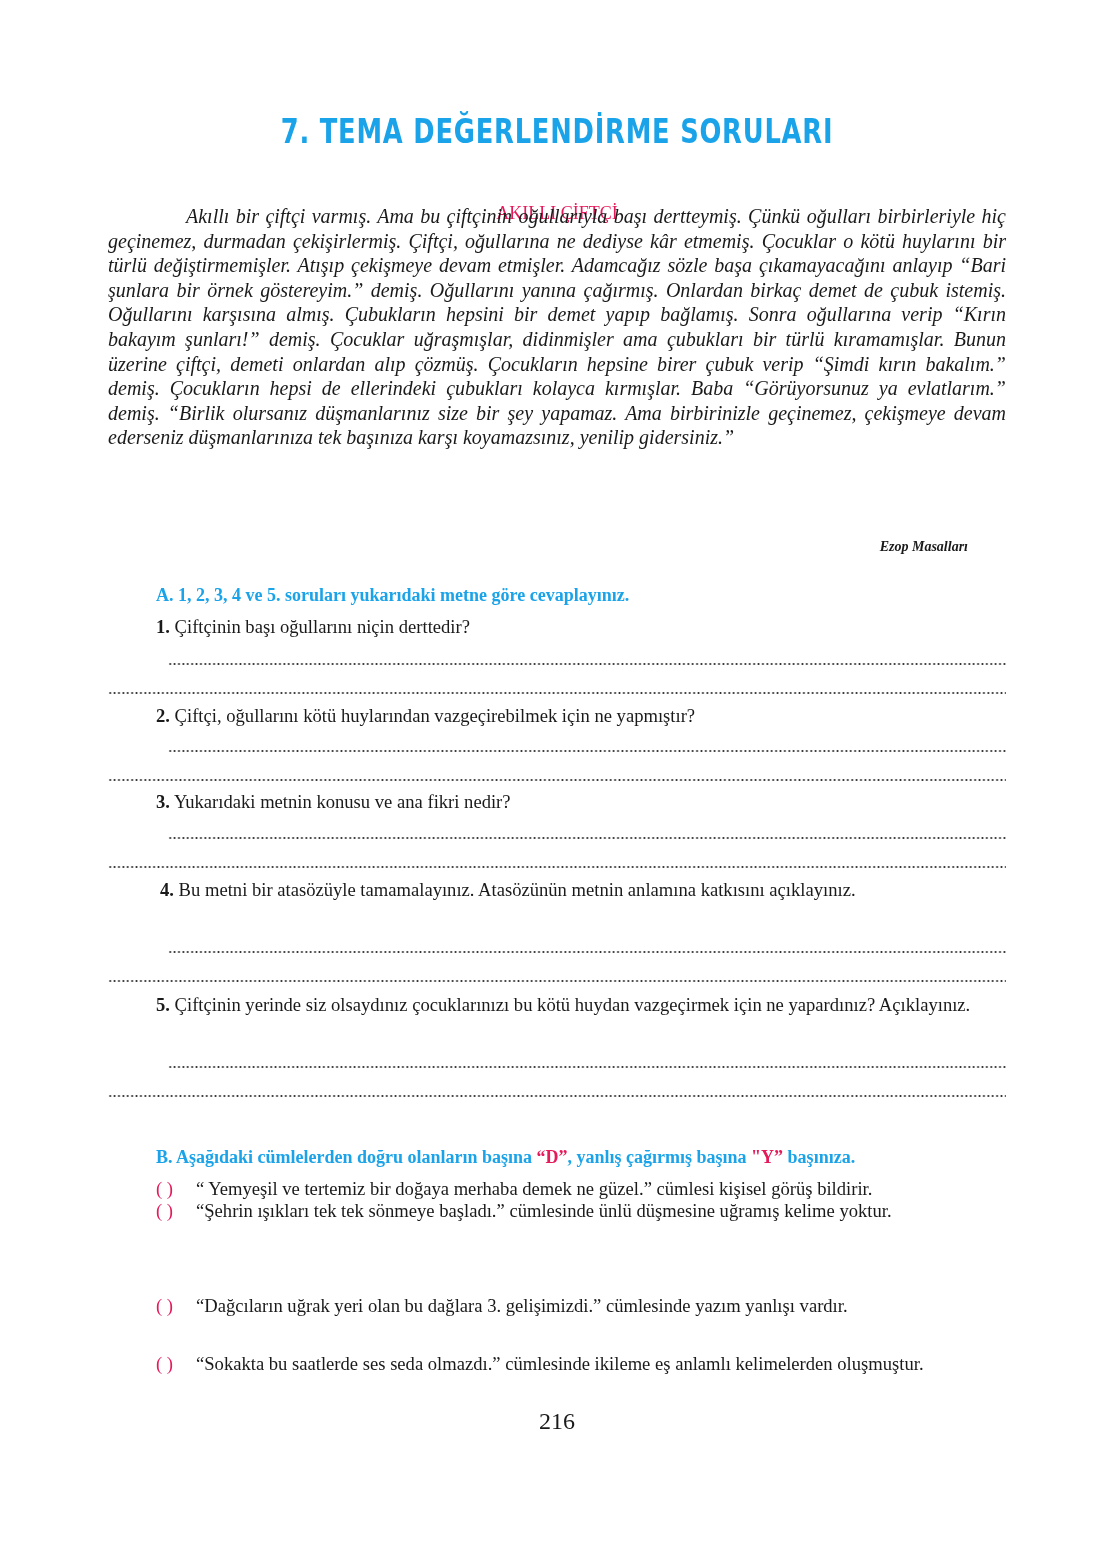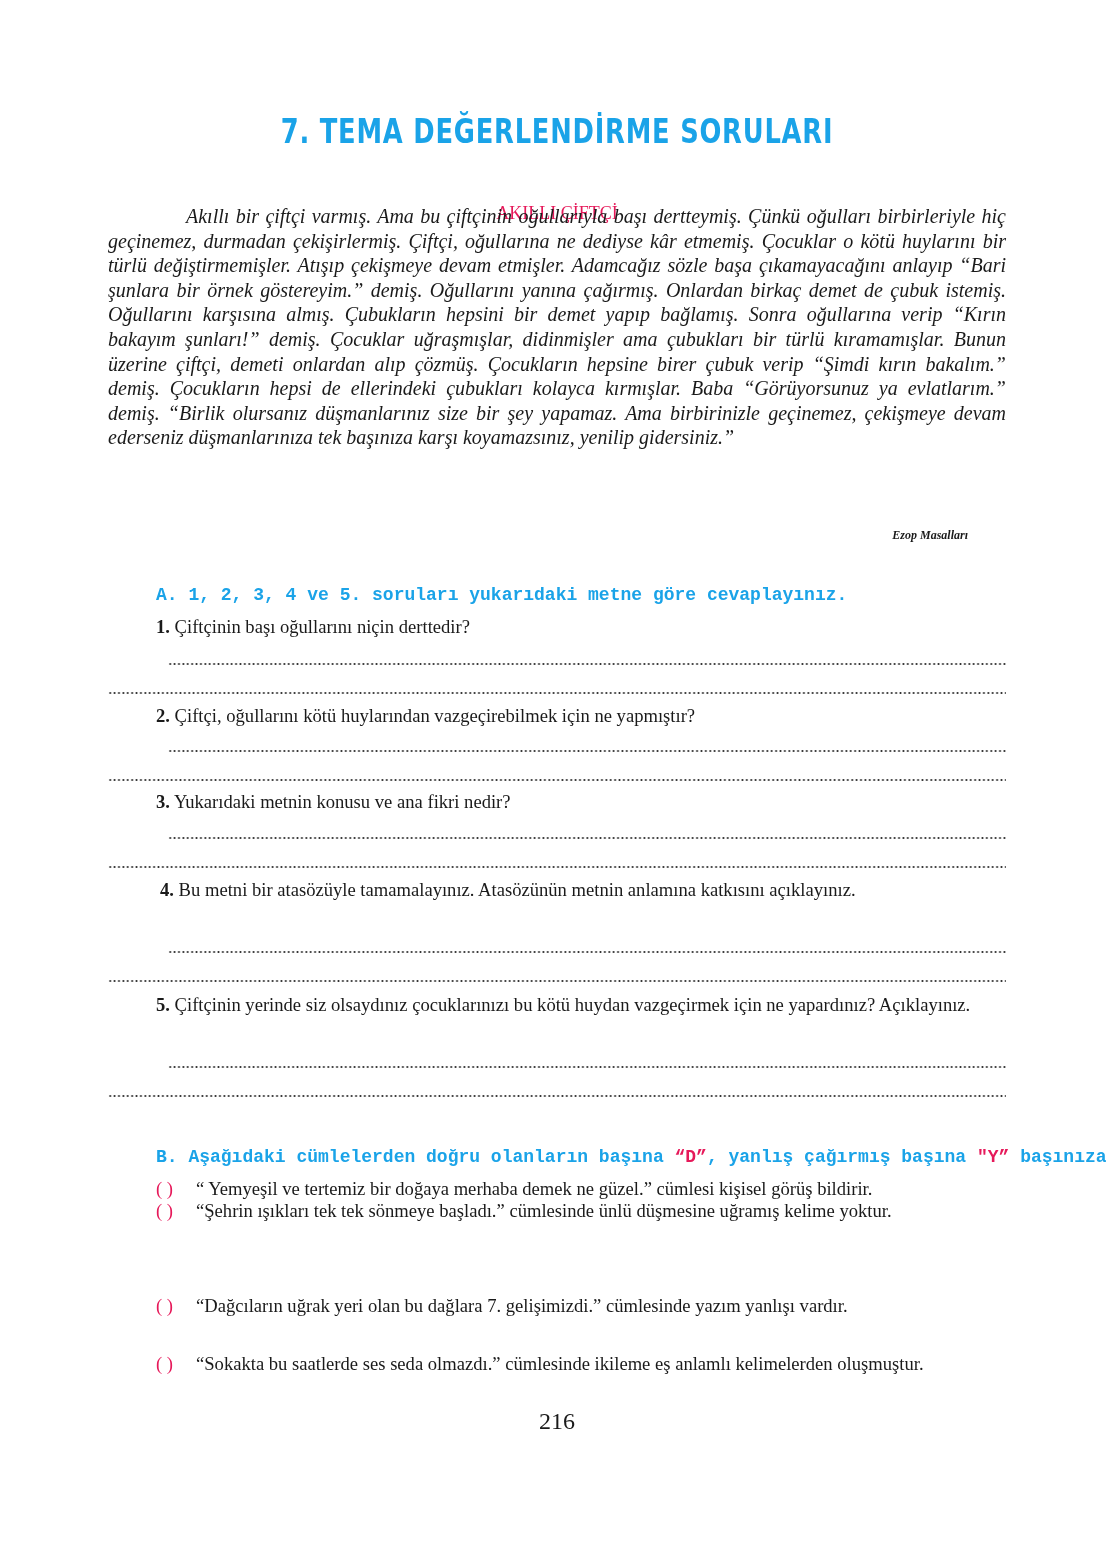--- a/index.html
+++ b/index.html
@@ -9,24 +9,24 @@
   .title { position: absolute; left: 0; width: 898px; top: 112px; text-align: center;
            font-family: "DejaVu Sans", "Liberation Sans", sans-serif; font-weight: bold;
            font-size: 33px; letter-spacing: 1px; color: #1aa3e8;
            transform: scaleX(0.78); transform-origin: center; }
   .story-title { position: absolute; left: 0; width: 898px; top: 203px; text-align: center;
                  font-size: 18px; color: #e6195a; font-family: "Liberation Serif", serif; }
   .story { position: absolute; left: 0; top: 204px; width: 898px; }
   .story p { margin: 0; font-style: italic; font-size: 20px; line-height: 24.6px;
              text-align: justify; font-family: "Liberation Serif", serif; }
   .story p .indent { display: inline-block; width: 78px; }
-  .source { position: absolute; top: 528px; right: 38px; font-style: italic; font-weight: bold;
-            font-size: 12px; font-family: "Liberation Serif", serif; }
+  .source { position: absolute; top: 539px; right: 38px; font-style: italic; font-weight: bold;
+            font-size: 14px; font-family: "Liberation Serif", serif; }
   .sec { position: absolute; left: 48px; color: #1aa3e8; font-weight: bold; font-size: 18px;
-         font-family: Liberation Mono, monospace; white-space: nowrap; }
+         font-family: Liberation Serif, serif; white-space: nowrap; }
   .red { color: #e6195a; }
   .q { position: absolute; left: 0; width: 898px; font-size: 18.6px; line-height: 26px;
        text-align: justify; font-family: "Liberation Serif", serif; }
   .q .num { font-weight: bold; }
   .q .ind { display: inline-block; width: 48px; }
   .dots { position: absolute; height: 2px;
           background-image: radial-gradient(circle, #333 0.9px, transparent 1.1px);
           background-size: 4.4px 2px; background-repeat: repeat-x; }
   .dots.short { left: 60px; width: 838px; }
   .dots.full { left: 0; width: 898px; }
@@ -86,20 +86,20 @@
     <span>B. Aşağıdaki cümlelerden doğru olanların başına </span><span class="red">“D”</span><span>, yanlış çağırmış başına </span><span class="red">"Y”</span><span> başınıza.</span>
   </div>
 
   <div class="tf" style="top:1176px;">
     <span class="ind"></span><span class="paren">(    )</span><span>“ Yemyeşil ve tertemiz bir doğaya merhaba demek ne güzel.” cümlesi kişisel görüş bildirir.</span>
   </div>
   <div class="tf" style="top:1198px;">
     <span class="ind"></span><span class="paren">(    )</span><span>“Şehrin ışıkları tek tek sönmeye başladı.” cümlesinde ünlü düşmesine uğramış kelime yoktur.</span>
   </div>
   <div class="tf" style="top:1293px;">
-    <span class="ind"></span><span class="paren">(    )</span><span>“Dağcıların uğrak yeri olan bu dağlara 7.  gelişimizdi.”  cümlesinde yazım yanlışı vardır.</span>
+    <span class="ind"></span><span class="paren">(    )</span><span>“Dağcıların uğrak yeri olan bu dağlara 3.  gelişimizdi.”  cümlesinde yazım yanlışı vardır.</span>
   </div>
   <div class="tf" style="top:1351px;">
     <span class="ind"></span><span class="paren">(    )</span><span>“Sokakta bu saatlerde ses seda olmazdı.” cümlesinde ikileme eş anlamlı kelimelerden oluşmuştur.</span>
   </div>
 
   <div class="pageno">216</div>
 </div>
 
 </body></html>

